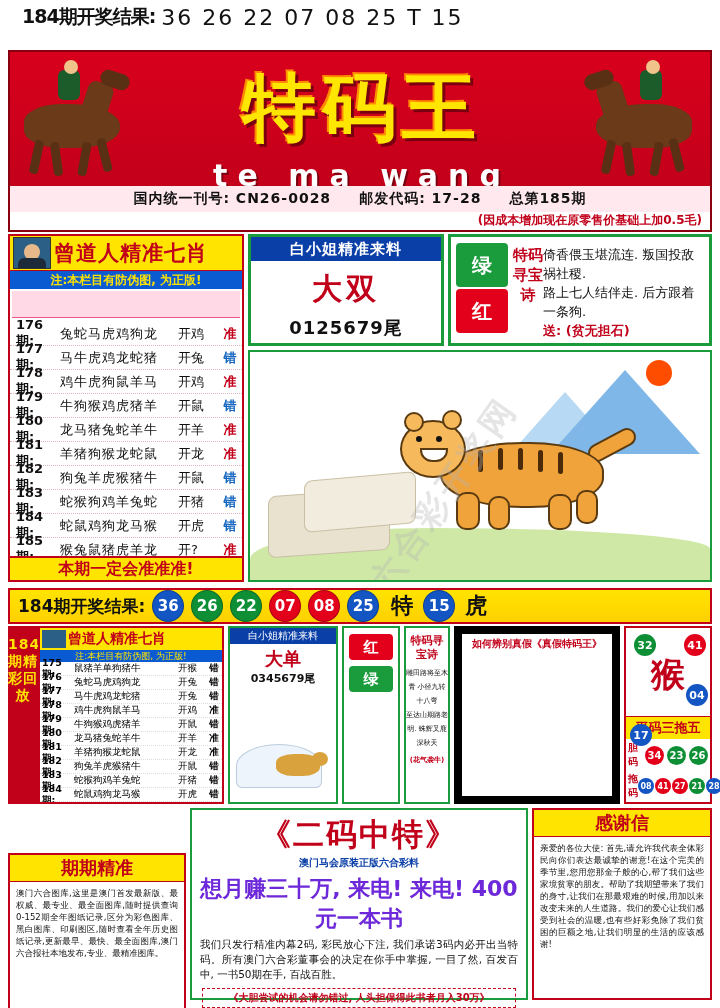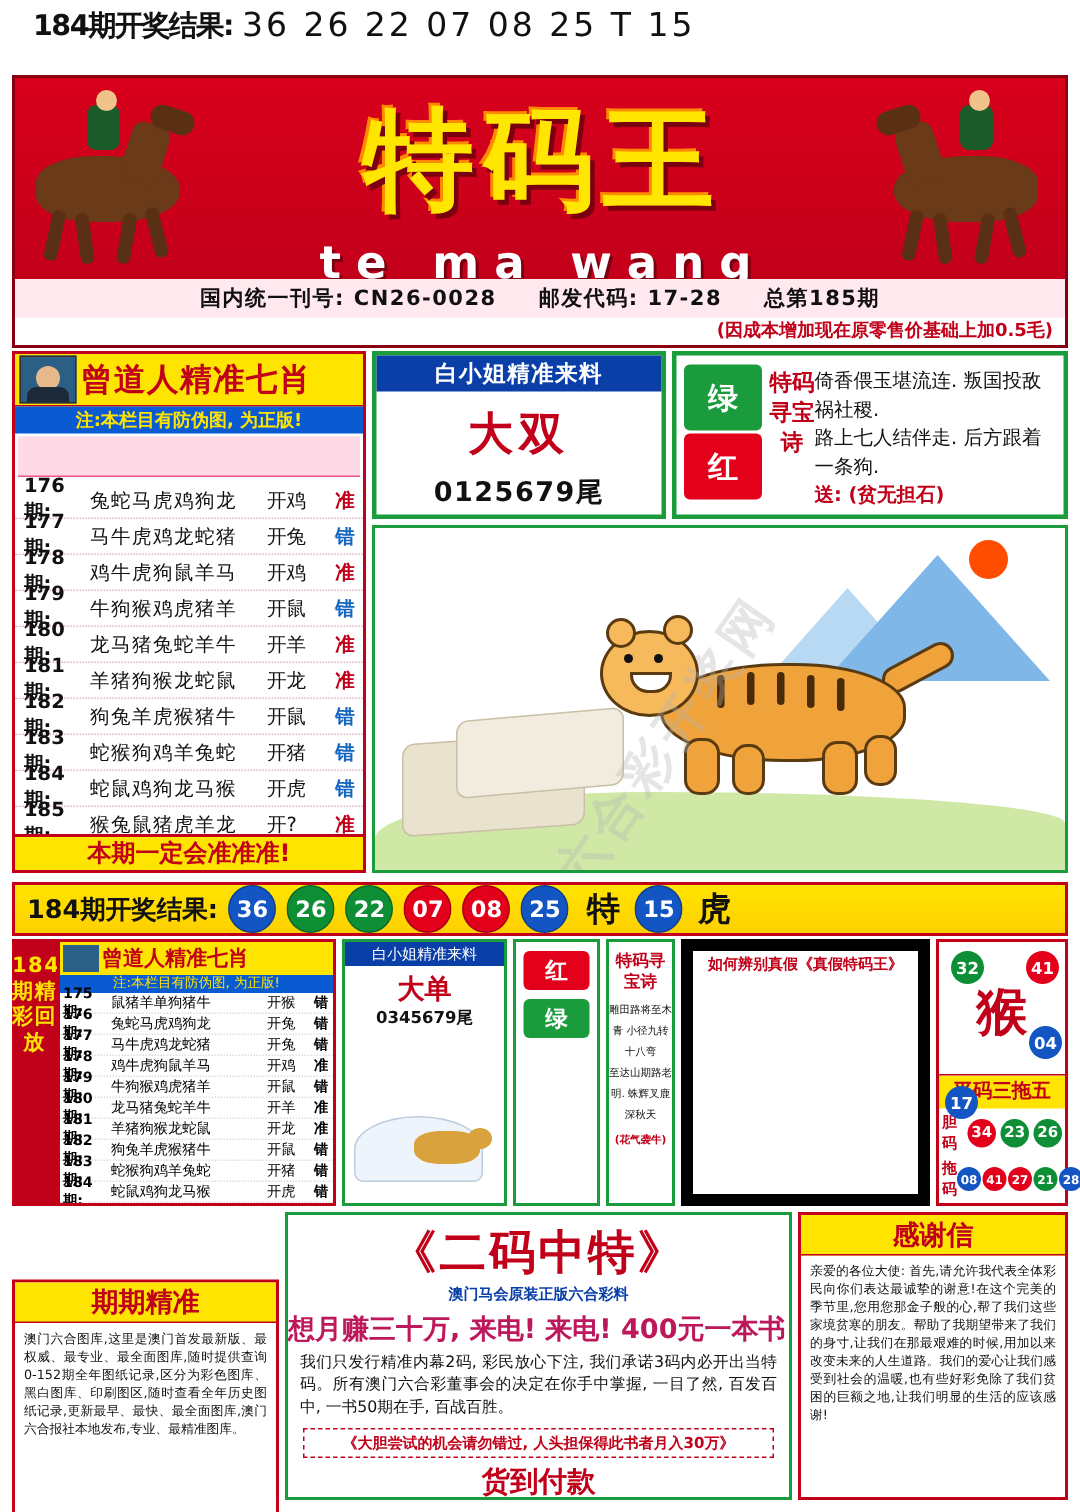--- a/index.html
+++ b/index.html
@@ -256,21 +256,21 @@
   .bp3{left:524px;width:180px;}
   .bp .bh{
     height:26px;background:#ffe400;display:flex;align-items:center;justify-content:center;
     font-size:18px;font-weight:bold;color:#c1001a;border-bottom:1px solid #c1001a;
   }
   .bp1 .txt{padding:5px 6px;font-size:8.5px;line-height:12px;color:#111;text-align:justify;}
   .bp3 .txt{padding:5px 6px;font-size:8.5px;line-height:12px;color:#111;text-align:justify;}
   .bp2 .banner2{text-align:center;padding-top:4px;}
   .bp2 .banner2 .t{font-size:31px;font-weight:bold;color:#c1001a;letter-spacing:2px;}
   .bp2 .banner2 .sub{font-size:10px;color:#0b3fa8;font-weight:bold;}
-  .bp2 .l1{font-size:18px;font-weight:bold;color:#be185d;margin-top:4px;}
+  .bp2 .l1{text-align:center;font-size:22px;font-weight:bold;color:#6d28d9;margin-top:4px;}
   .bp2 .l2{font-size:10.5px;line-height:15px;color:#111;padding:3px 8px;text-align:justify;}
   .bp2 .l3{text-align:center;font-size:10px;color:#c1001a;font-weight:bold;border:1px dashed #c1001a;margin:3px 10px;padding:2px;}
   .bp2 .l4{text-align:center;font-size:19px;font-weight:bold;color:#c1001a;margin-top:3px;}
 </style>
 </head>
 <body>
 
 <div class="page">
 
   <div class="toprow">

